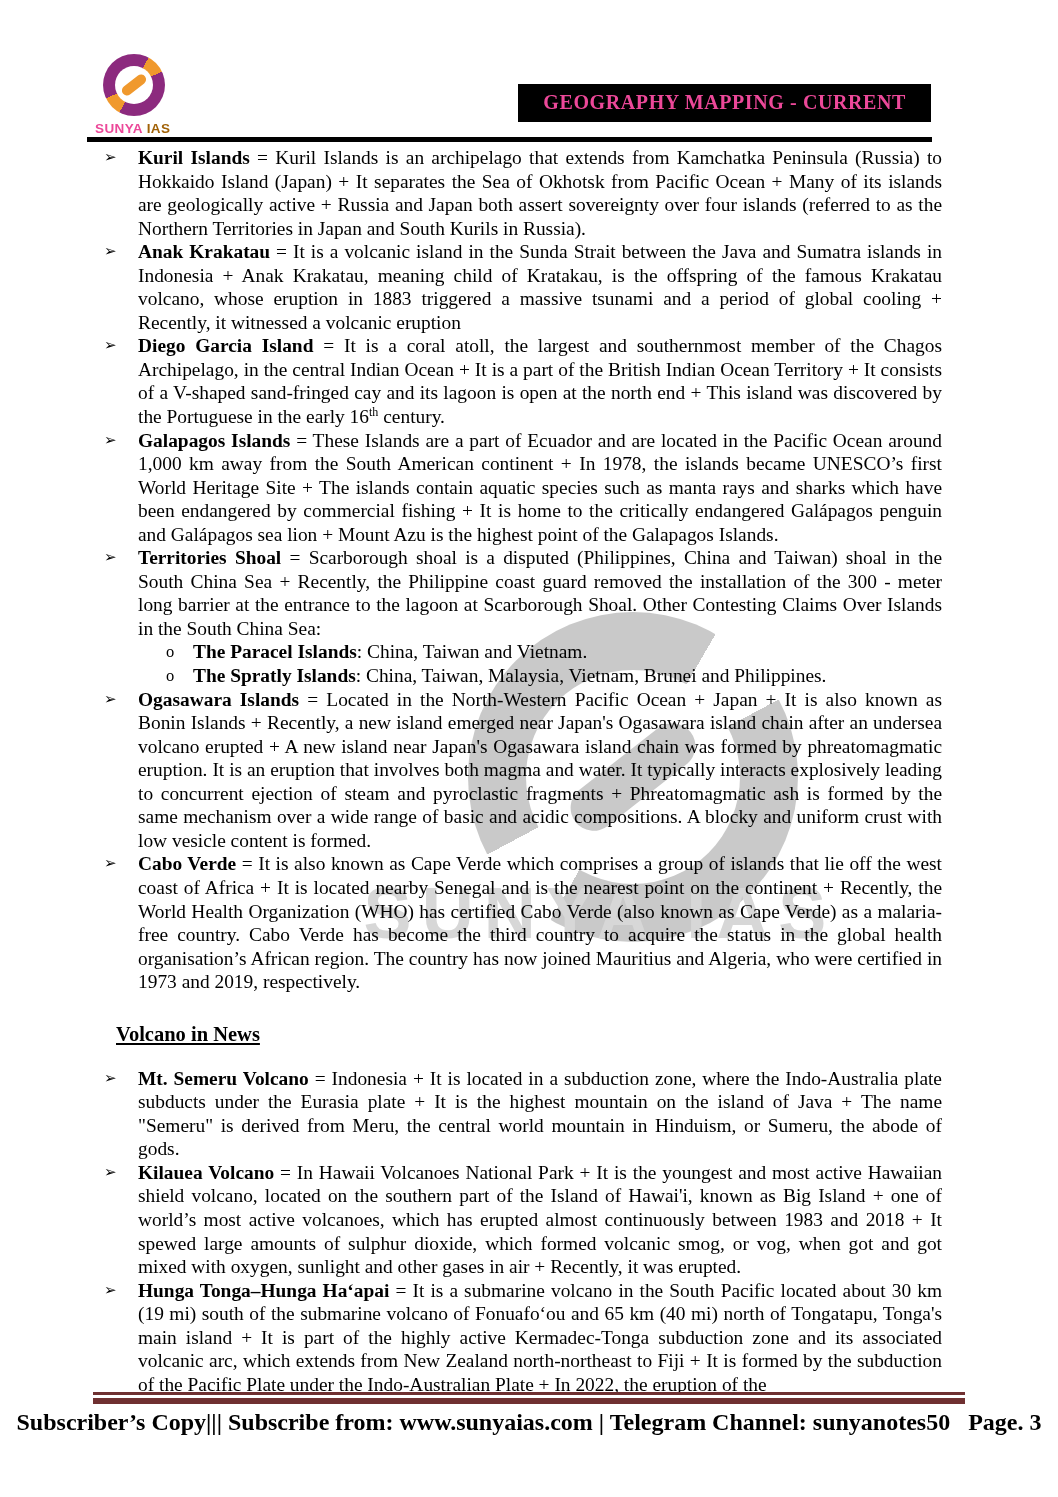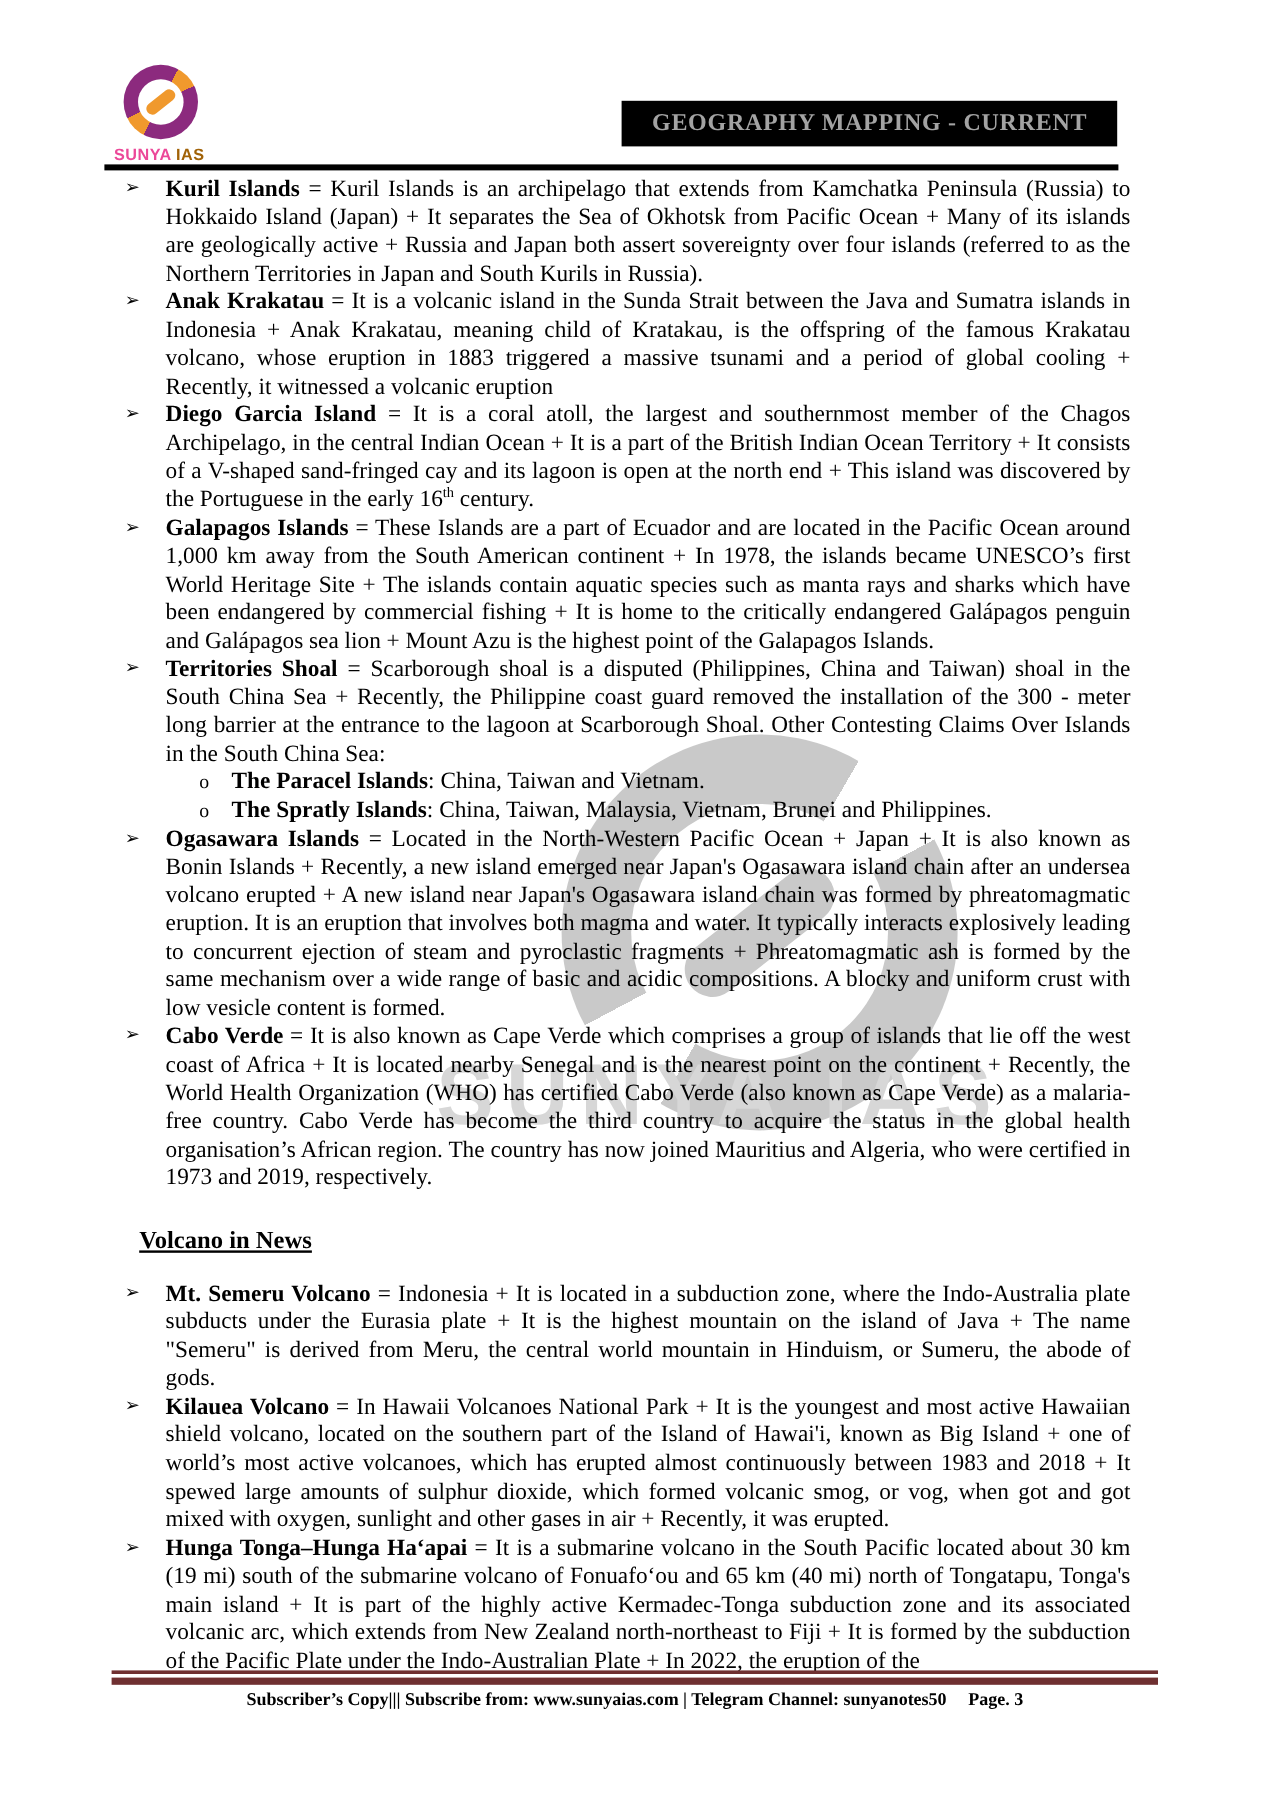--- a/index.html
+++ b/index.html
@@ -22,21 +22,21 @@
   .logo{position:absolute;left:95px;top:54px;width:120px;}
   .swirl{position:relative;width:62px;height:62px;border-radius:50%;margin-left:8px;
     background:conic-gradient(from 0deg,#8c2a7e 0 28deg,#f0992d 28deg 64deg,#8c2a7e 64deg 208deg,#f0992d 208deg 244deg,#8c2a7e 244deg 360deg);}
   .swirl::before{content:"";position:absolute;inset:12px;background:#fff;border-radius:50%;}
   .swirl::after{content:"";position:absolute;left:17px;top:26px;width:28px;height:10px;
     background:#f0992d;border-radius:5px;transform:rotate(-38deg);}
   .logo-word{margin-top:5px;font-family:"Liberation Sans",sans-serif;font-weight:bold;
     font-size:13.5px;letter-spacing:.4px;white-space:nowrap;}
   .logo-word .sunya{color:#ec4899;}
   .logo-word .ias{color:#a16207;}
-  .title-banner{position:absolute;top:84px;right:127px;background:#000;color:#a3a3a3;
+  .title-banner{position:absolute;top:84px;right:127px;background:#000;color:#ec4899;
     font-weight:bold;font-size:20px;letter-spacing:.6px;padding:7px 25px 8px;}
   .header-rule{position:absolute;top:137px;left:87px;width:845px;height:5px;background:#000;}
 
   
   .content{position:absolute;top:146px;left:102px;width:840px;z-index:1;}
   .bullet{display:flex;}
   .marker{flex:0 0 36px;font-size:15px;line-height:23.55px;padding-left:2px;box-sizing:border-box;}
   .btext{flex:1;text-align:justify;font-size:19.4px;line-height:23.55px;}
   .btext b{font-weight:bold;}
   sup{font-size:.62em;line-height:0;}
@@ -44,21 +44,21 @@
   .submarker{flex:0 0 55px;padding-left:28px;box-sizing:border-box;font-size:16.5px;line-height:23.55px;}
   .subtext{flex:1;text-align:justify;}
   .vheading{margin:29px 0 21px 14px;font-size:20.5px;font-weight:bold;}
   .vheading span{text-decoration:underline;}
 
   
   .footer{position:absolute;left:0;right:0;top:1392px;z-index:2;}
   .frule{margin:0 93px;background:#6f3031;}
   .frule-thin{height:3px;}
   .frule-thick{height:6px;margin-top:3px;}
-  .ftext{margin-top:5px;text-align:center;font-weight:bold;font-size:15px;}
+  .ftext{margin-top:5px;text-align:center;font-weight:bold;font-size:24px;}
   .fpage{margin-left:18px;}
 </style>
 </head>
 <body>
 
 <div class="page">
 
   <div class="watermark">
     <div class="wm-swirl"></div>
     <div class="wm-text">SUNYA IAS</div>

